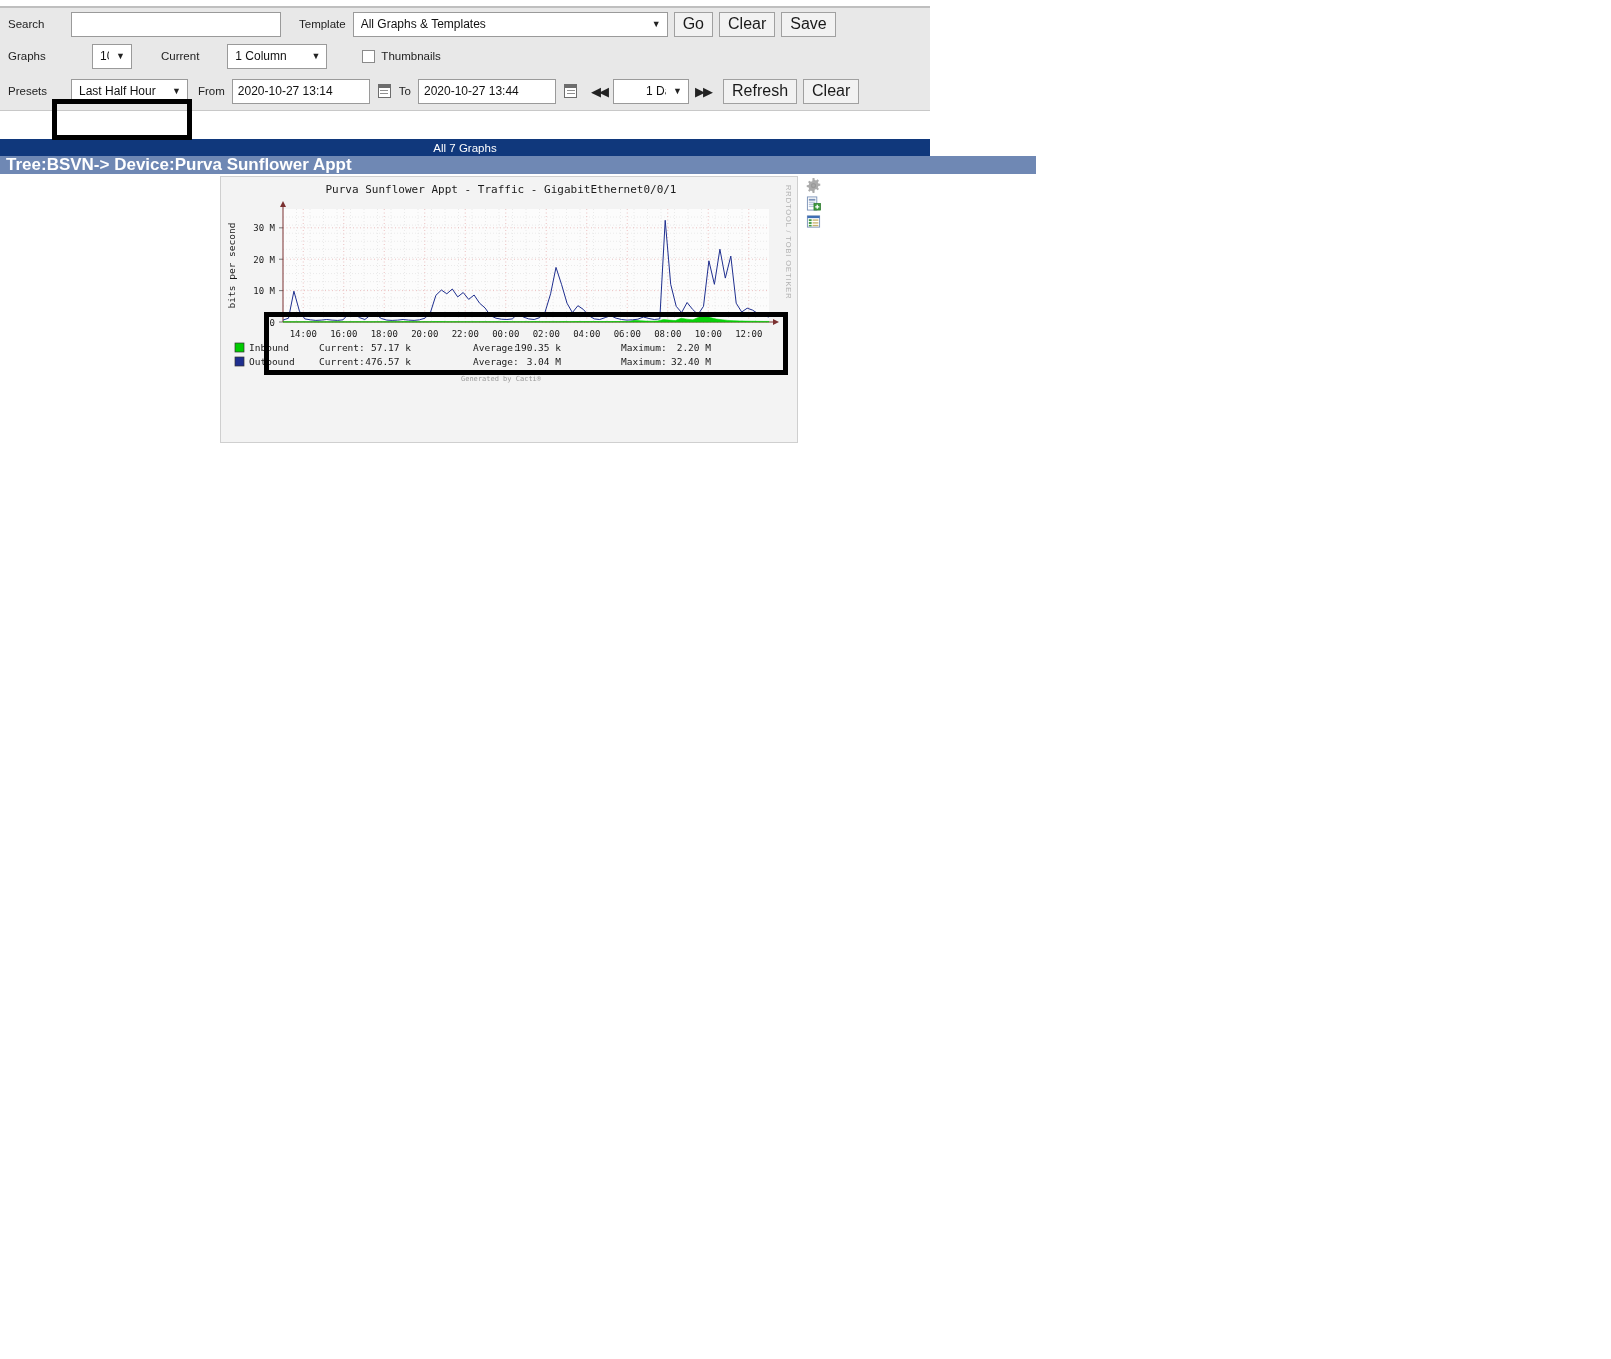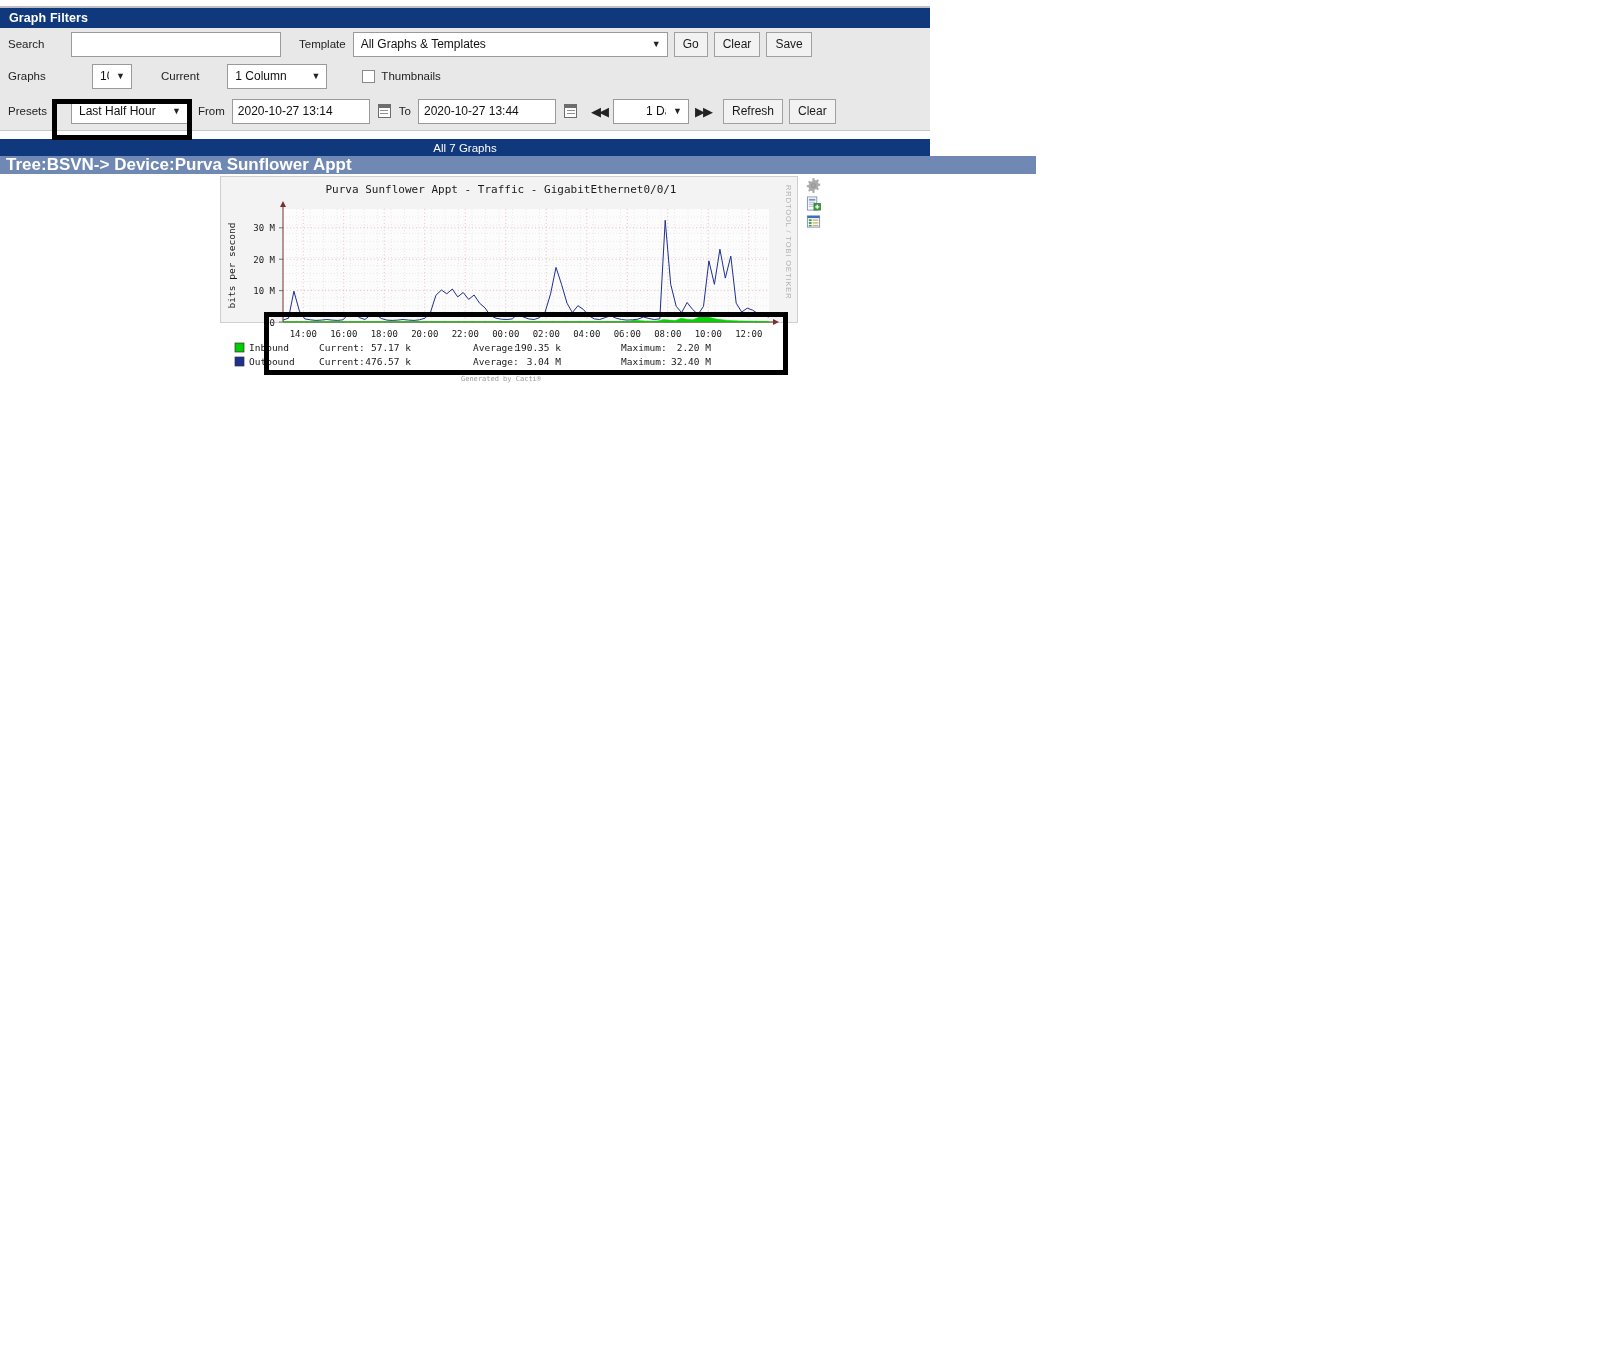--- a/index.html
+++ b/index.html
@@ -68,21 +68,21 @@
     pointer-events: none; font-size: 9px; color: #222; line-height: 1;
   }
   #template-select { width: 315px; }
   #graphs-select { width: 40px; }
   #columns-select { width: 100px; }
   #presets-select { width: 117px; }
   #timespan-select { width: 76px; padding-left: 32px; }
 
   button.btn {
     font-family: "Liberation Sans", sans-serif;
-    font-size: 12px; color: #1a1a1a;
+    font-size: 16px; color: #1a1a1a;
     background: #f2f2f2; border: 1px solid #a0a0a0;
     height: 25px; padding: 0 8px; cursor: pointer;
     margin-left: 6px;
   }
 
   .cbwrap { display: flex; align-items: center; margin-left: 14px; }
   input.cb {
     -webkit-appearance: none; appearance: none;
     width: 13px; height: 13px; border: 1px solid #8a8a8a;
     background: #fff; margin: 0 6px 0 0; cursor: pointer;
@@ -119,21 +119,21 @@
   }
   .bar-breadcrumb {
     position: absolute; left: 0; top: 156px; width: 1036px; height: 18px;
     background: #6f88b4; color: #ffffff; font-size: 17px; font-weight: bold;
     display: flex; align-items: center; padding-left: 6px;
   }
 
   
   .graph-card {
     position: absolute; left: 220px; top: 176px;
-    width: 578px; height: 147px;
+    width: 578px; height: 267px;
     background: #f3f3f3; border: 1px solid #cfcfcf;
   }
   .graph-svg { position: absolute; left: 0; top: 0; }
 
   .rrd-credit {
     position: absolute; right: 4px; top: 8px;
     font-family: "Liberation Sans", sans-serif;
     font-size: 7.5px; color: #b2b2b2; letter-spacing: .9px;
     writing-mode: vertical-rl; text-orientation: mixed;
     white-space: nowrap; user-select: none;
@@ -152,21 +152,20 @@
   }
   #anno-presets { left: 52px; top: 99px; width: 140px; height: 41px; }
   #anno-legend  { left: 264px; top: 312px; width: 524px; height: 63px; }
 </style>
 </head>
 <body>
 
 <div class="top-strip"></div>
 
 <div class="panel">
-  <div class="panel-title">Graph Filters</div>
 
   <div class="filters-body">
 
     <div class="frow r1">
       <span class="flabel w-search">Search</span>
       <input class="txt" id="search-input" type="text" value="" style="">
       <span class="flabel" style="margin-left:18px;">Template</span>
       <span class="selwrap">
         <select class="sel" id="template-select">
           <option>All Graphs &amp; Templates</option>

